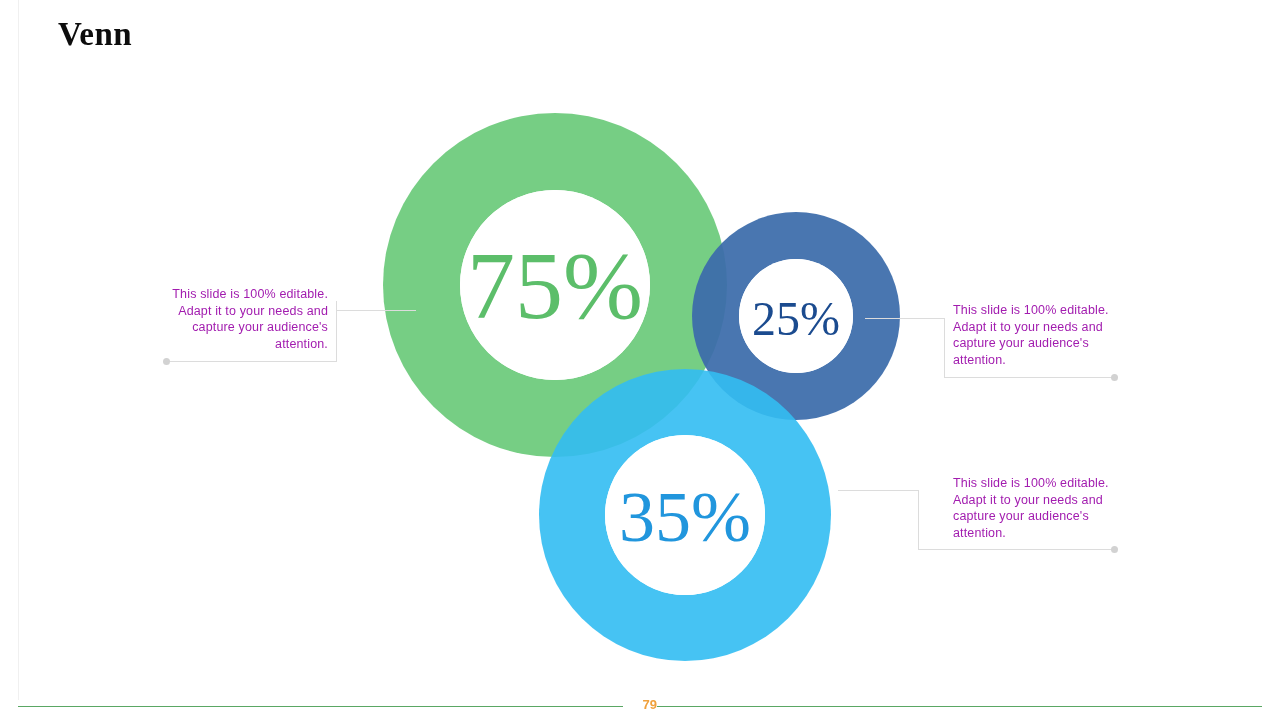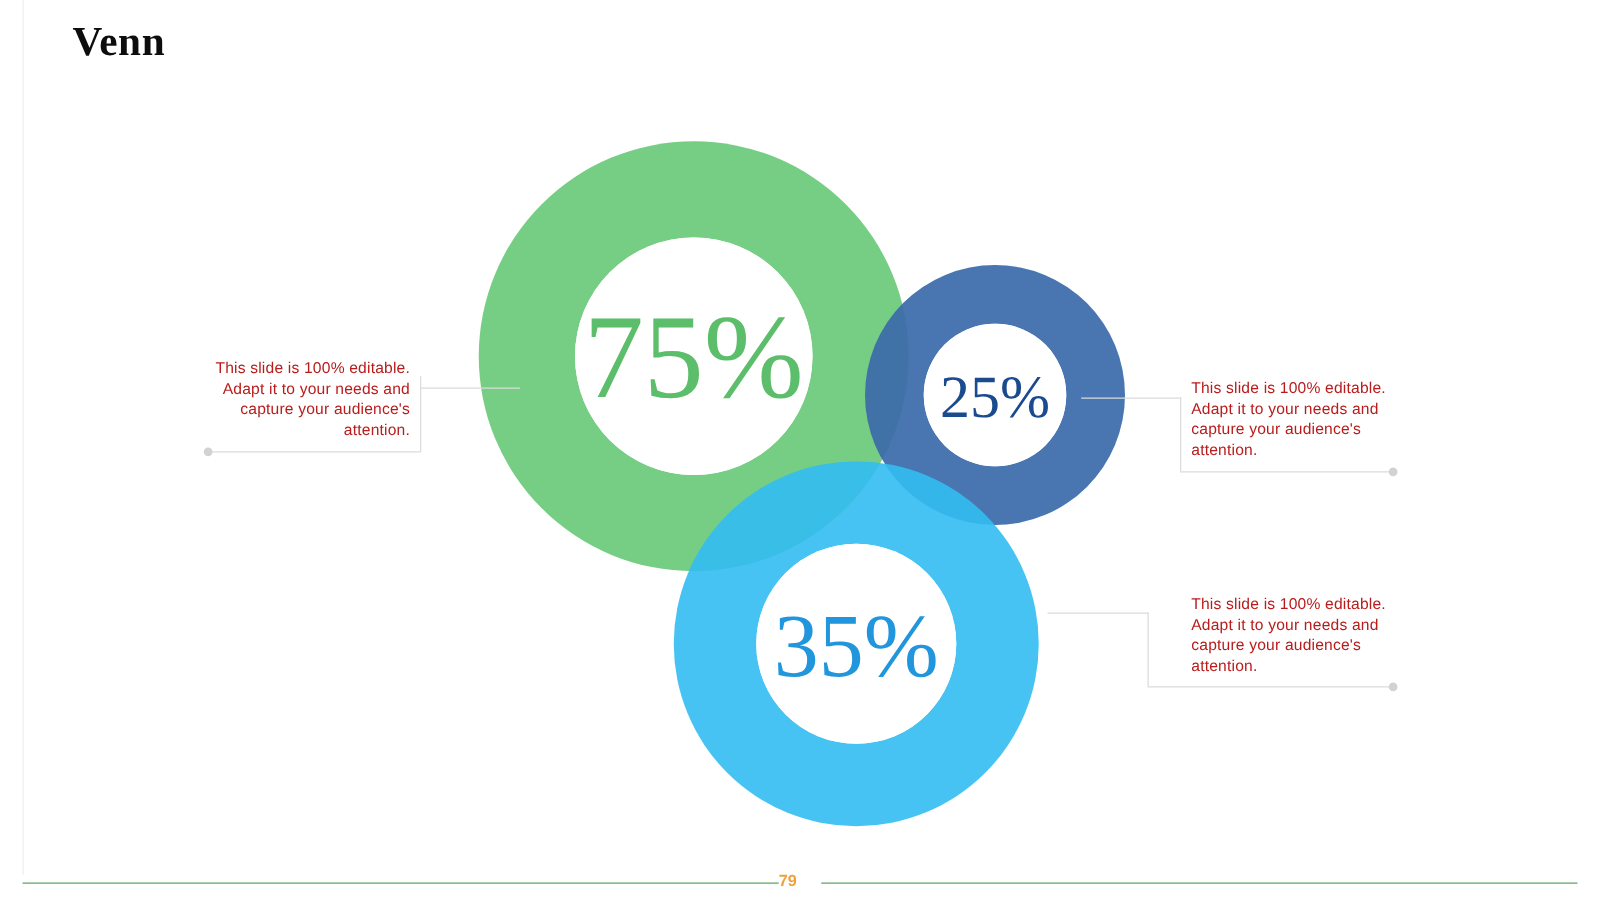--- a/index.html
+++ b/index.html
@@ -52,21 +52,21 @@
     left: 0; top: 0;
     width: 1280px;
     height: 720px;
   }
 
   
   .callout-text {
     position: absolute;
     font-size: 12.5px;
     line-height: 16.5px;
-    color: #b91c1c;
+    color: #a21caf;
     letter-spacing: 0.15px;
   }
   .callout-left {
     left: 160px;
     top: 286px;
     width: 168px;
     text-align: right;
   }
   .callout-right-top {
     left: 953px;
@@ -133,21 +133,21 @@
     top: 706px;
     width: 605px;
     height: 1px;
     background: #5aa764;
   }
   .page-number {
     position: absolute;
     left: 623px;
     top: 697px;
     width: 34px;
-    text-align: left;
+    text-align: right;
     font-family: "Liberation Sans", sans-serif;
     font-size: 13px;
     font-weight: bold;
     color: #f0a13c;
   }
 </style>
 </head>
 <body>
 
 <div class="slide">

